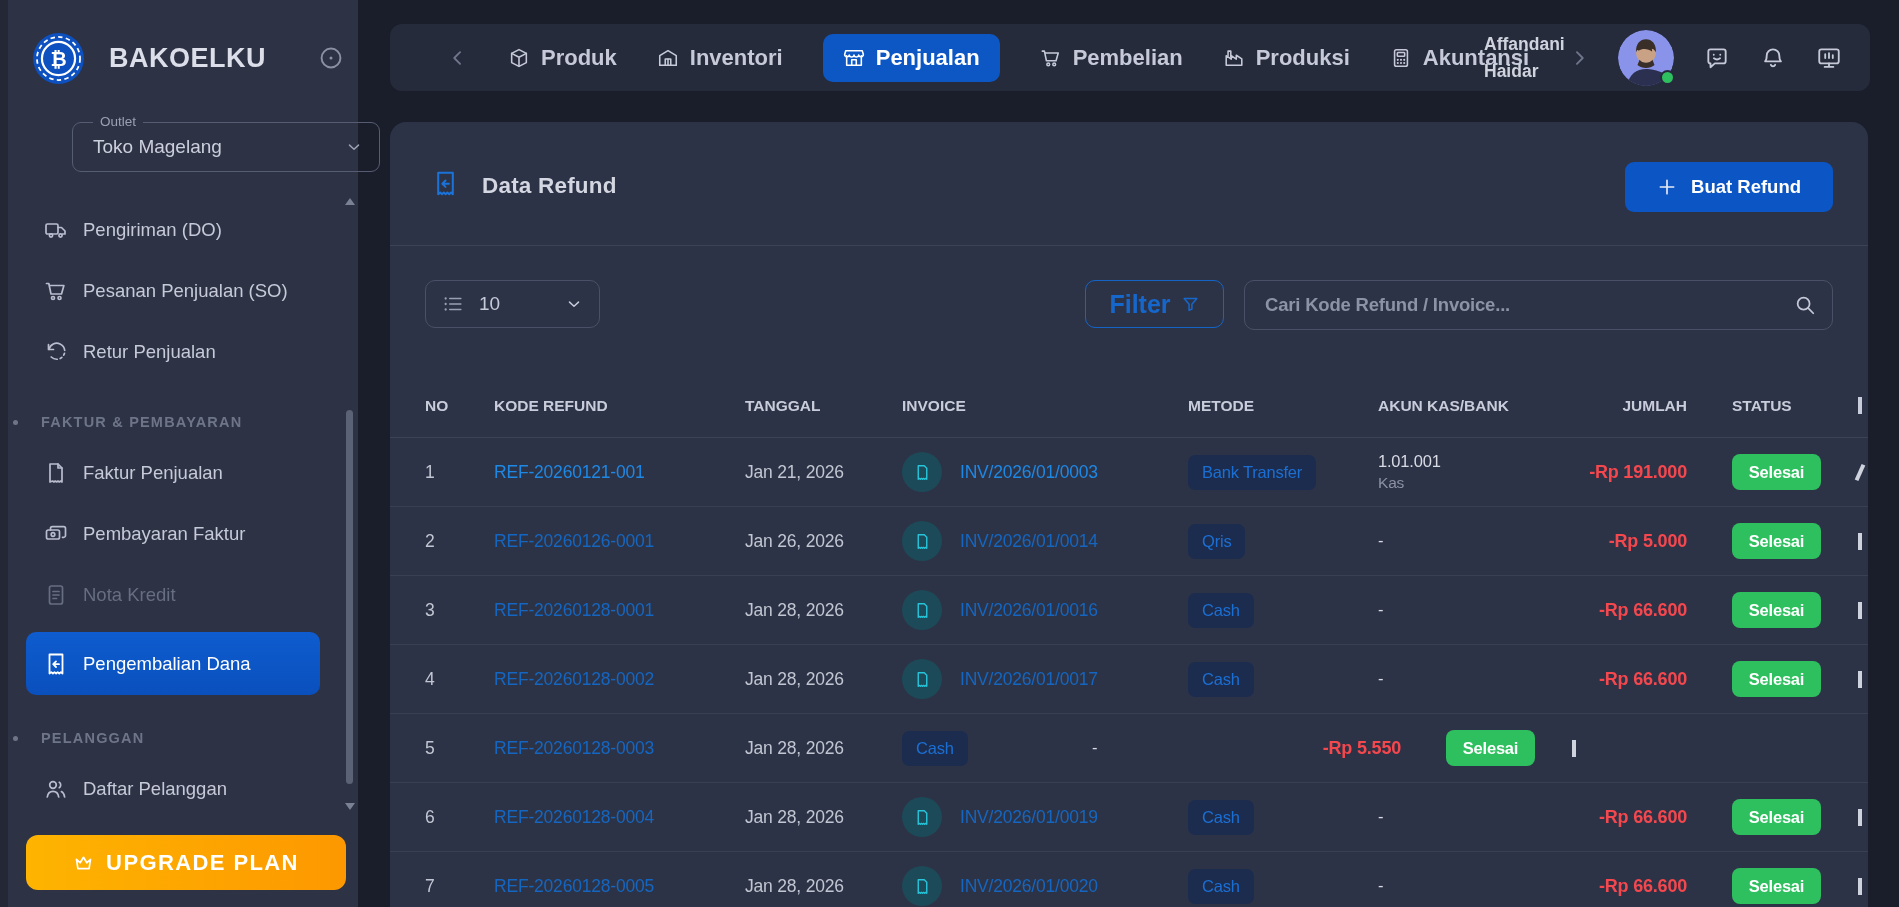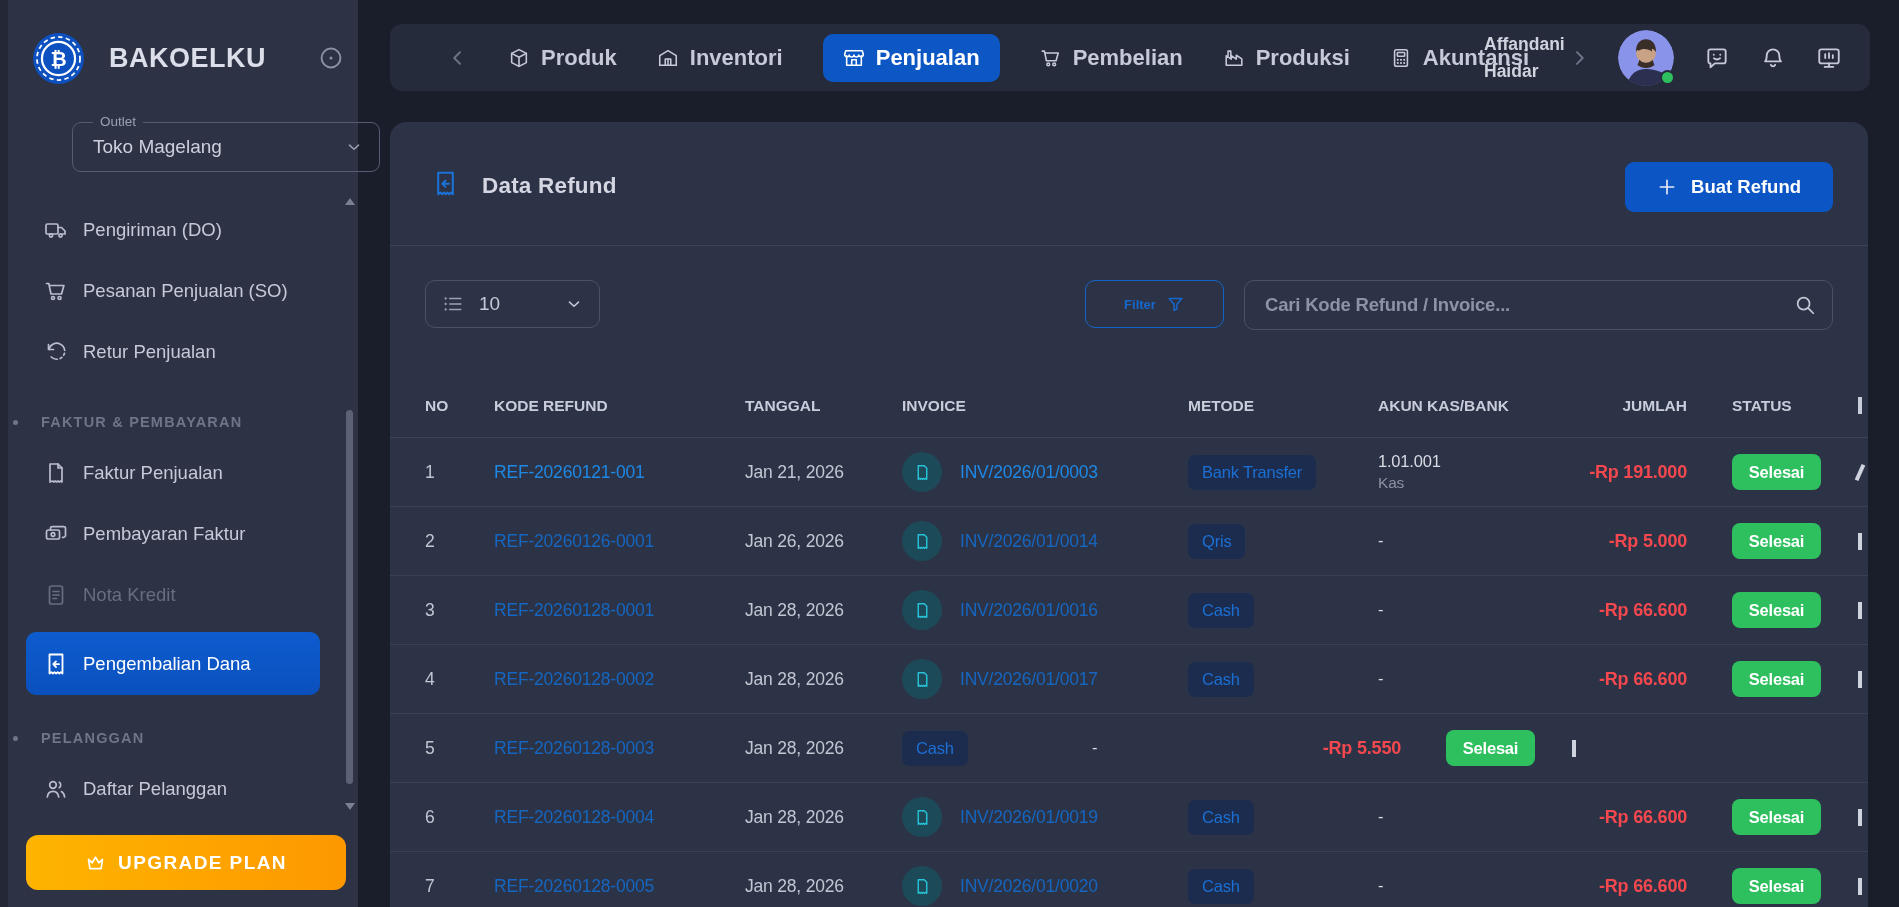--- a/index.html
+++ b/index.html
@@ -57,21 +57,21 @@
   .menu-section::before {
     content:""; position:absolute; left:5px; top:50%; margin-top:-2.5px;
     width:5px; height:5px; border-radius:50%; background:#6f7589;
   }
 
   .upgrade-btn {
     position:absolute; left:18px; top:835px; width:320px; height:55px;
     background:linear-gradient(90deg,#feb400,#fd9800);
     border:none; border-radius:12px; cursor:pointer;
     display:flex; align-items:center; justify-content:center; gap:12px;
-    color:#ffffff; font-weight:bold; font-size:19px; letter-spacing:1.4px;
+    color:#ffffff; font-weight:bold; font-size:22px; letter-spacing:1.4px;
     font-family:"Liberation Sans",sans-serif;
   }
   .upgrade-btn .crown { width:21px; height:21px; }
 
   .sb-scroll-track { position:absolute; right:3px; top:196px; width:11px; height:616px; }
   .sb-scroll-thumb { position:absolute; left:2px; top:214px; width:7px; height:374px; background:#5c6276; border-radius:4px; }
   .sb-arrow { position:absolute; left:1px; width:0; height:0; border-left:5px solid transparent; border-right:5px solid transparent; }
   .sb-arrow.up { top:2px; border-bottom:7px solid #7b8194; }
   .sb-arrow.down { bottom:2px; border-top:7px solid #7b8194; }
 
@@ -115,21 +115,21 @@
     border:1.5px solid #4a5166; border-radius:10px; cursor:pointer;
     display:flex; align-items:center; padding:0 16px; color:#c6cad8;
   }
   .pagesize .ps-icon { width:22px; height:22px; color:#9aa0b4; }
   .pagesize .ps-value { margin-left:15px; font-size:19px; }
   .pagesize .ps-chevron { margin-left:auto; width:18px; height:18px; color:#c6cad8; }
   .filter-btn {
     position:absolute; left:660px; top:0; width:139px; height:48px;
     background:transparent; border:1.5px solid #1464c8; border-radius:10px; cursor:pointer;
     display:flex; align-items:center; justify-content:center; gap:10px;
-    color:#1667cb; font-size:13px; font-weight:bold; font-family:"Liberation Sans",sans-serif;
+    color:#1667cb; font-size:25px; font-weight:bold; font-family:"Liberation Sans",sans-serif;
   }
   .filter-btn .fl-icon { width:19px; height:19px; }
   .search-wrap { position:absolute; left:819px; top:0; right:0; height:50px; }
   .search-input {
     width:100%; height:100%; background:transparent;
     border:1.5px solid #4a5166; border-radius:10px;
     padding:0 52px 0 20px; font-size:18.5px; letter-spacing:-0.2px;
     color:#ccd0dd; font-family:"Liberation Sans",sans-serif; outline:none;font-weight:bold;
   }
   .search-input::placeholder { color:#8d93a6; }

